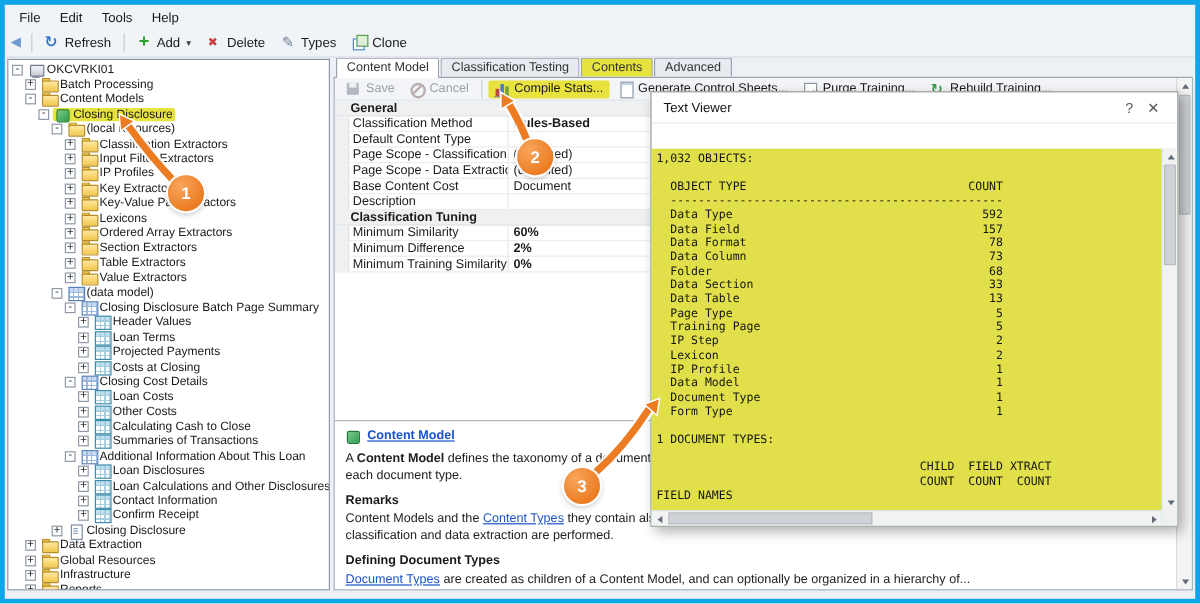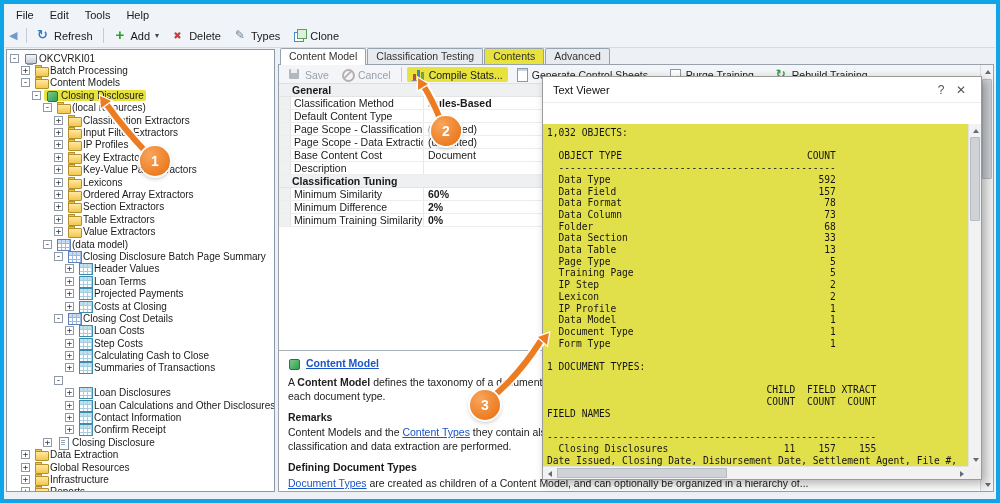--- a/index.html
+++ b/index.html
@@ -55,21 +55,21 @@
 .ti-doc::after{content:"";position:absolute;left:4px;top:3px;width:4px;height:1px;background:#92a5bd;box-shadow:0 2px 0 #92a5bd,0 4px 0 #92a5bd}
 
 
 .right-panel{position:absolute;left:274px;top:44px;right:2px;bottom:7px}
 .tab-bar{position:absolute;left:0;top:0;right:0;height:16px;display:flex;padding-left:2px}
 .tab{height:16px;padding:1px 8px;font-size:10.5px;background:#e7eaee;border:1px solid #98a2ac;border-bottom:none;border-radius:2px 2px 0 0;margin-right:1px;color:#333}
 .tab.active{background:#fff;position:relative;z-index:2;height:17px}
 .tab.hl-tab{background:var(--highlight-yellow,#e7e23e)}
 .panel-body{position:absolute;left:0;top:16px;right:0;bottom:0;background:#fff;border:1px solid #98a2ac}
 .panel-toolbar{position:absolute;left:0;top:0;right:0;height:19px;background:#f3f5f8;border-bottom:1px solid #dde0e4;display:flex;align-items:center;padding:0 4px;gap:2px;font-size:10.5px}
-.pt-btn{display:flex;align-items:flex-end;gap:4px;padding:1px 5px;border-radius:2px}
+.pt-btn{display:flex;align-items:center;gap:4px;padding:1px 5px;border-radius:2px}
 .pt-btn.disabled{color:#9aa0a8}
 .pt-btn.disabled .ic{opacity:.45;filter:grayscale(80%)}
 .pt-btn.hl-btn{background:var(--highlight-yellow,#e7e23e)}
 
 
 .property-grid{position:absolute;left:0;top:19px;right:13px;height:266px;overflow:hidden;background:#fff;font-size:10.5px}
 .pg-cat{display:flex;height:13px;background:#eef0f2;border-bottom:1px solid #e2e4e6;font-weight:bold;align-items:center}
 .pg-cat-lbl{padding-left:13px}
 .pg-row{display:flex;height:13px;border-bottom:1px solid #ededed;align-items:center}
 .pg-marker{width:12px;align-self:stretch;background:#eef0f2;border-right:1px solid #e2e4e6;flex:none}
@@ -91,21 +91,21 @@
 .sb-arrow{position:absolute;width:13px;height:13px;display:flex;align-items:center;justify-content:center}
 .sb-arrow.up{top:0}.sb-arrow.down{bottom:0}.sb-arrow.left{left:0}.sb-arrow.right{right:0}
 .sb-thumb{position:absolute;left:1px;right:1px;background:#cfd2d6;border:1px solid #b8bcc1;border-radius:1px}
 .app-scrollbar .sb-thumb{top:14px;height:100px}
 .tri-up{width:0;height:0;border-left:3px solid transparent;border-right:3px solid transparent;border-bottom:4px solid #626c77}
 .tri-down{width:0;height:0;border-left:3px solid transparent;border-right:3px solid transparent;border-top:4px solid #626c77}
 .tri-left{width:0;height:0;border-top:3px solid transparent;border-bottom:3px solid transparent;border-right:4px solid #626c77}
 .tri-right{width:0;height:0;border-top:3px solid transparent;border-bottom:3px solid transparent;border-left:4px solid #626c77}
 
 
-.dialog{position:absolute;left:538px;top:72px;width:440px;height:404px;background:#fff;border:1px solid #9a9a9a;box-shadow:4px 4px 10px rgba(0,0,0,.3);z-index:5}
+.dialog{position:absolute;left:538px;top:72px;width:440px;height:363px;background:#fff;border:1px solid #9a9a9a;box-shadow:4px 4px 10px rgba(0,0,0,.3);z-index:5}
 .dialog-titlebar{height:26px;display:flex;align-items:center;padding:0 10px;border-bottom:1px solid #ececec}
 .dialog-title{flex:1;font-size:11px;color:#111}
 .dialog-btn{width:20px;text-align:center;color:#555;font-size:12px}
 .dialog-toolbar{height:21px;display:flex;align-items:center;gap:5px;padding:0 7px;border-bottom:1px solid #e3e3e3;font-size:10.5px}
 .viewer{position:absolute;left:0;right:0;top:47px;bottom:0;background:#86efac}
 .viewer-text{position:absolute;left:0;top:0;right:13px;bottom:13px;background:var(--viewer-yellow,#e2e04a);margin:0;padding:3px 0 0 4px;font-family:"DejaVu Sans Mono",monospace;font-size:9.6px;line-height:11.7px;white-space:pre;overflow:hidden;color:#141414}
 .v-scroll{position:absolute;right:0;top:0;bottom:13px;width:13px;background:#f2f2f2;border-left:1px solid #e2e2e2}
 .v-scroll .sb-thumb{top:13px;height:84px}
 .h-scroll{position:absolute;left:0;bottom:0;right:13px;height:13px;background:#f2f2f2;border-top:1px solid #e2e2e2}
 .h-thumb{position:absolute;left:14px;top:1px;bottom:1px;width:170px;background:#cfd2d6;border:1px solid #b8bcc1}
@@ -317,39 +317,43 @@
           <span class="expand">+</span>
           <span class="lblwrap">
             <span class="ti ti-table"></span>
             <span class="tlbl">Loan Costs</span>
           </span>
         </div>
         <div class="tree-row" style="padding-left: 58px;">
           <span class="expand">+</span>
           <span class="lblwrap">
             <span class="ti ti-table"></span>
-            <span class="tlbl">Step Costs</span>
+            <span class="tlbl">Other Costs</span>
           </span>
         </div>
         <div class="tree-row" style="padding-left: 58px;">
           <span class="expand">+</span>
           <span class="lblwrap">
             <span class="ti ti-table"></span>
             <span class="tlbl">Calculating Cash to Close</span>
           </span>
         </div>
         <div class="tree-row" style="padding-left: 58px;">
           <span class="expand">+</span>
           <span class="lblwrap">
             <span class="ti ti-table"></span>
             <span class="tlbl">Summaries of Transactions</span>
           </span>
         </div>
         <div class="tree-row" style="padding-left: 47px;">
           <span class="expand">-</span>
+          <span class="lblwrap">
+            <span class="ti ti-section"></span>
+            <span class="tlbl">Additional Information About This Loan</span>
+          </span>
         </div>
         <div class="tree-row" style="padding-left: 58px;">
           <span class="expand">+</span>
           <span class="lblwrap">
             <span class="ti ti-table"></span>
             <span class="tlbl">Loan Disclosures</span>
           </span>
         </div>
         <div class="tree-row" style="padding-left: 58px;">
           <span class="expand">+</span>

